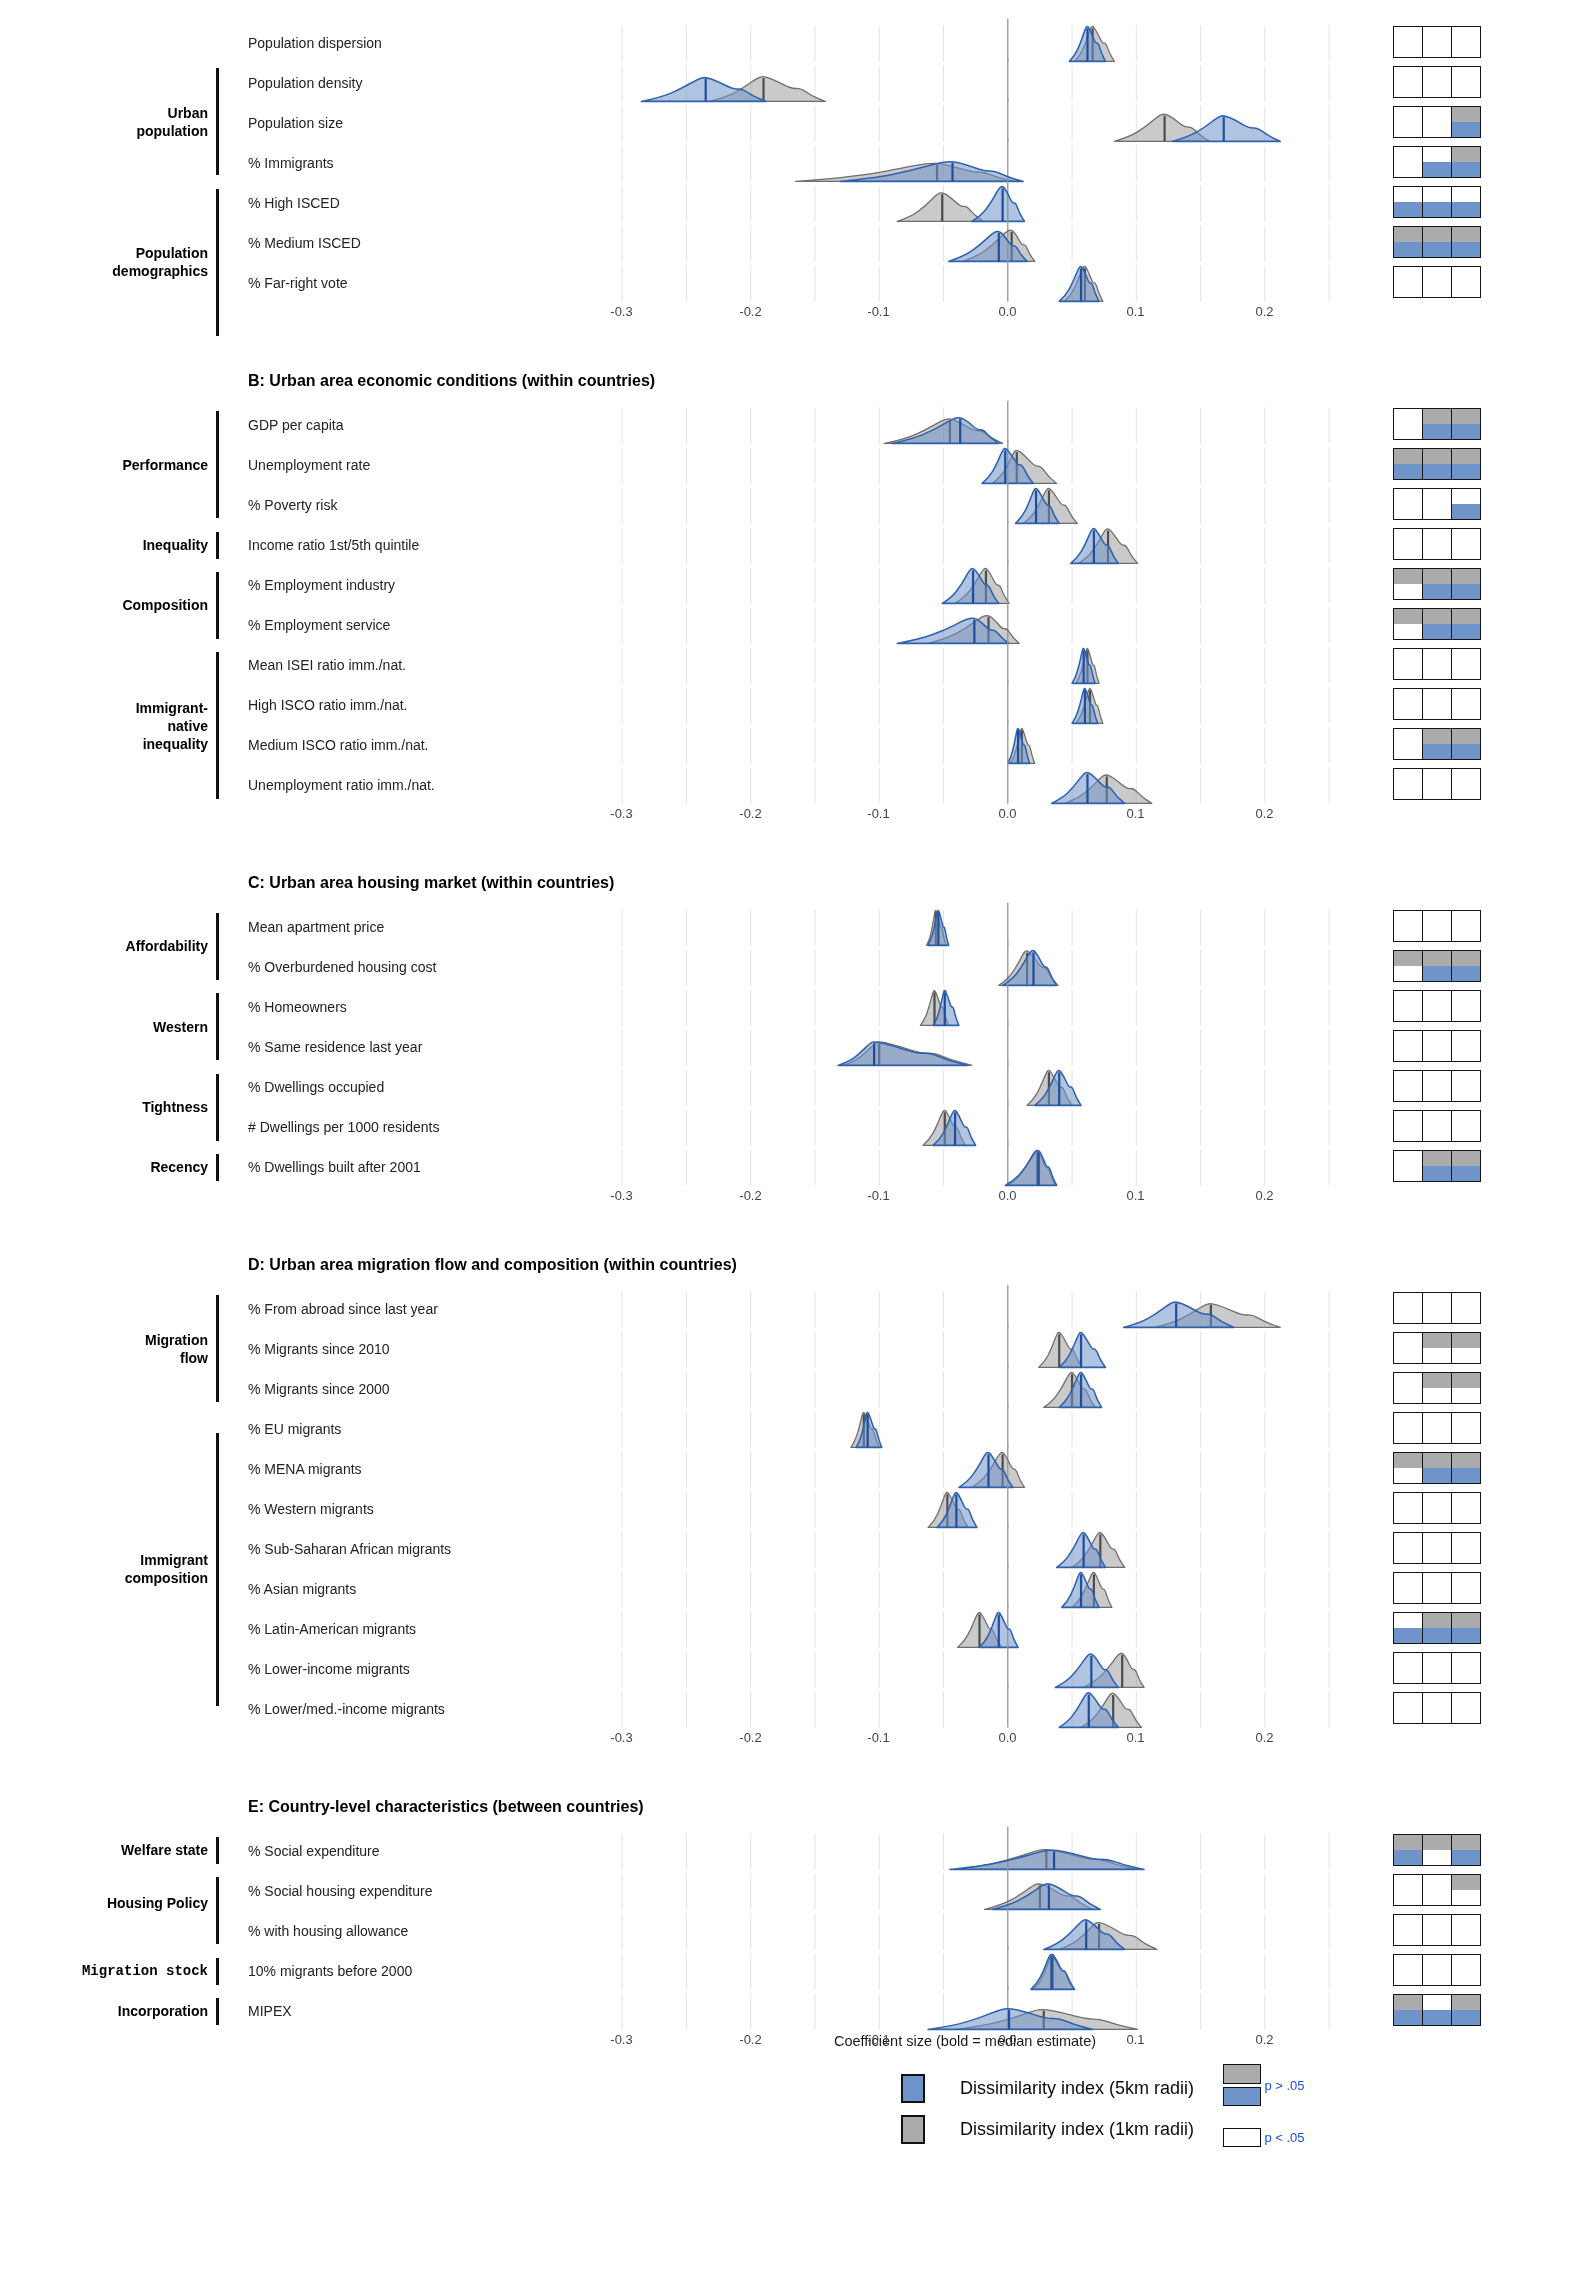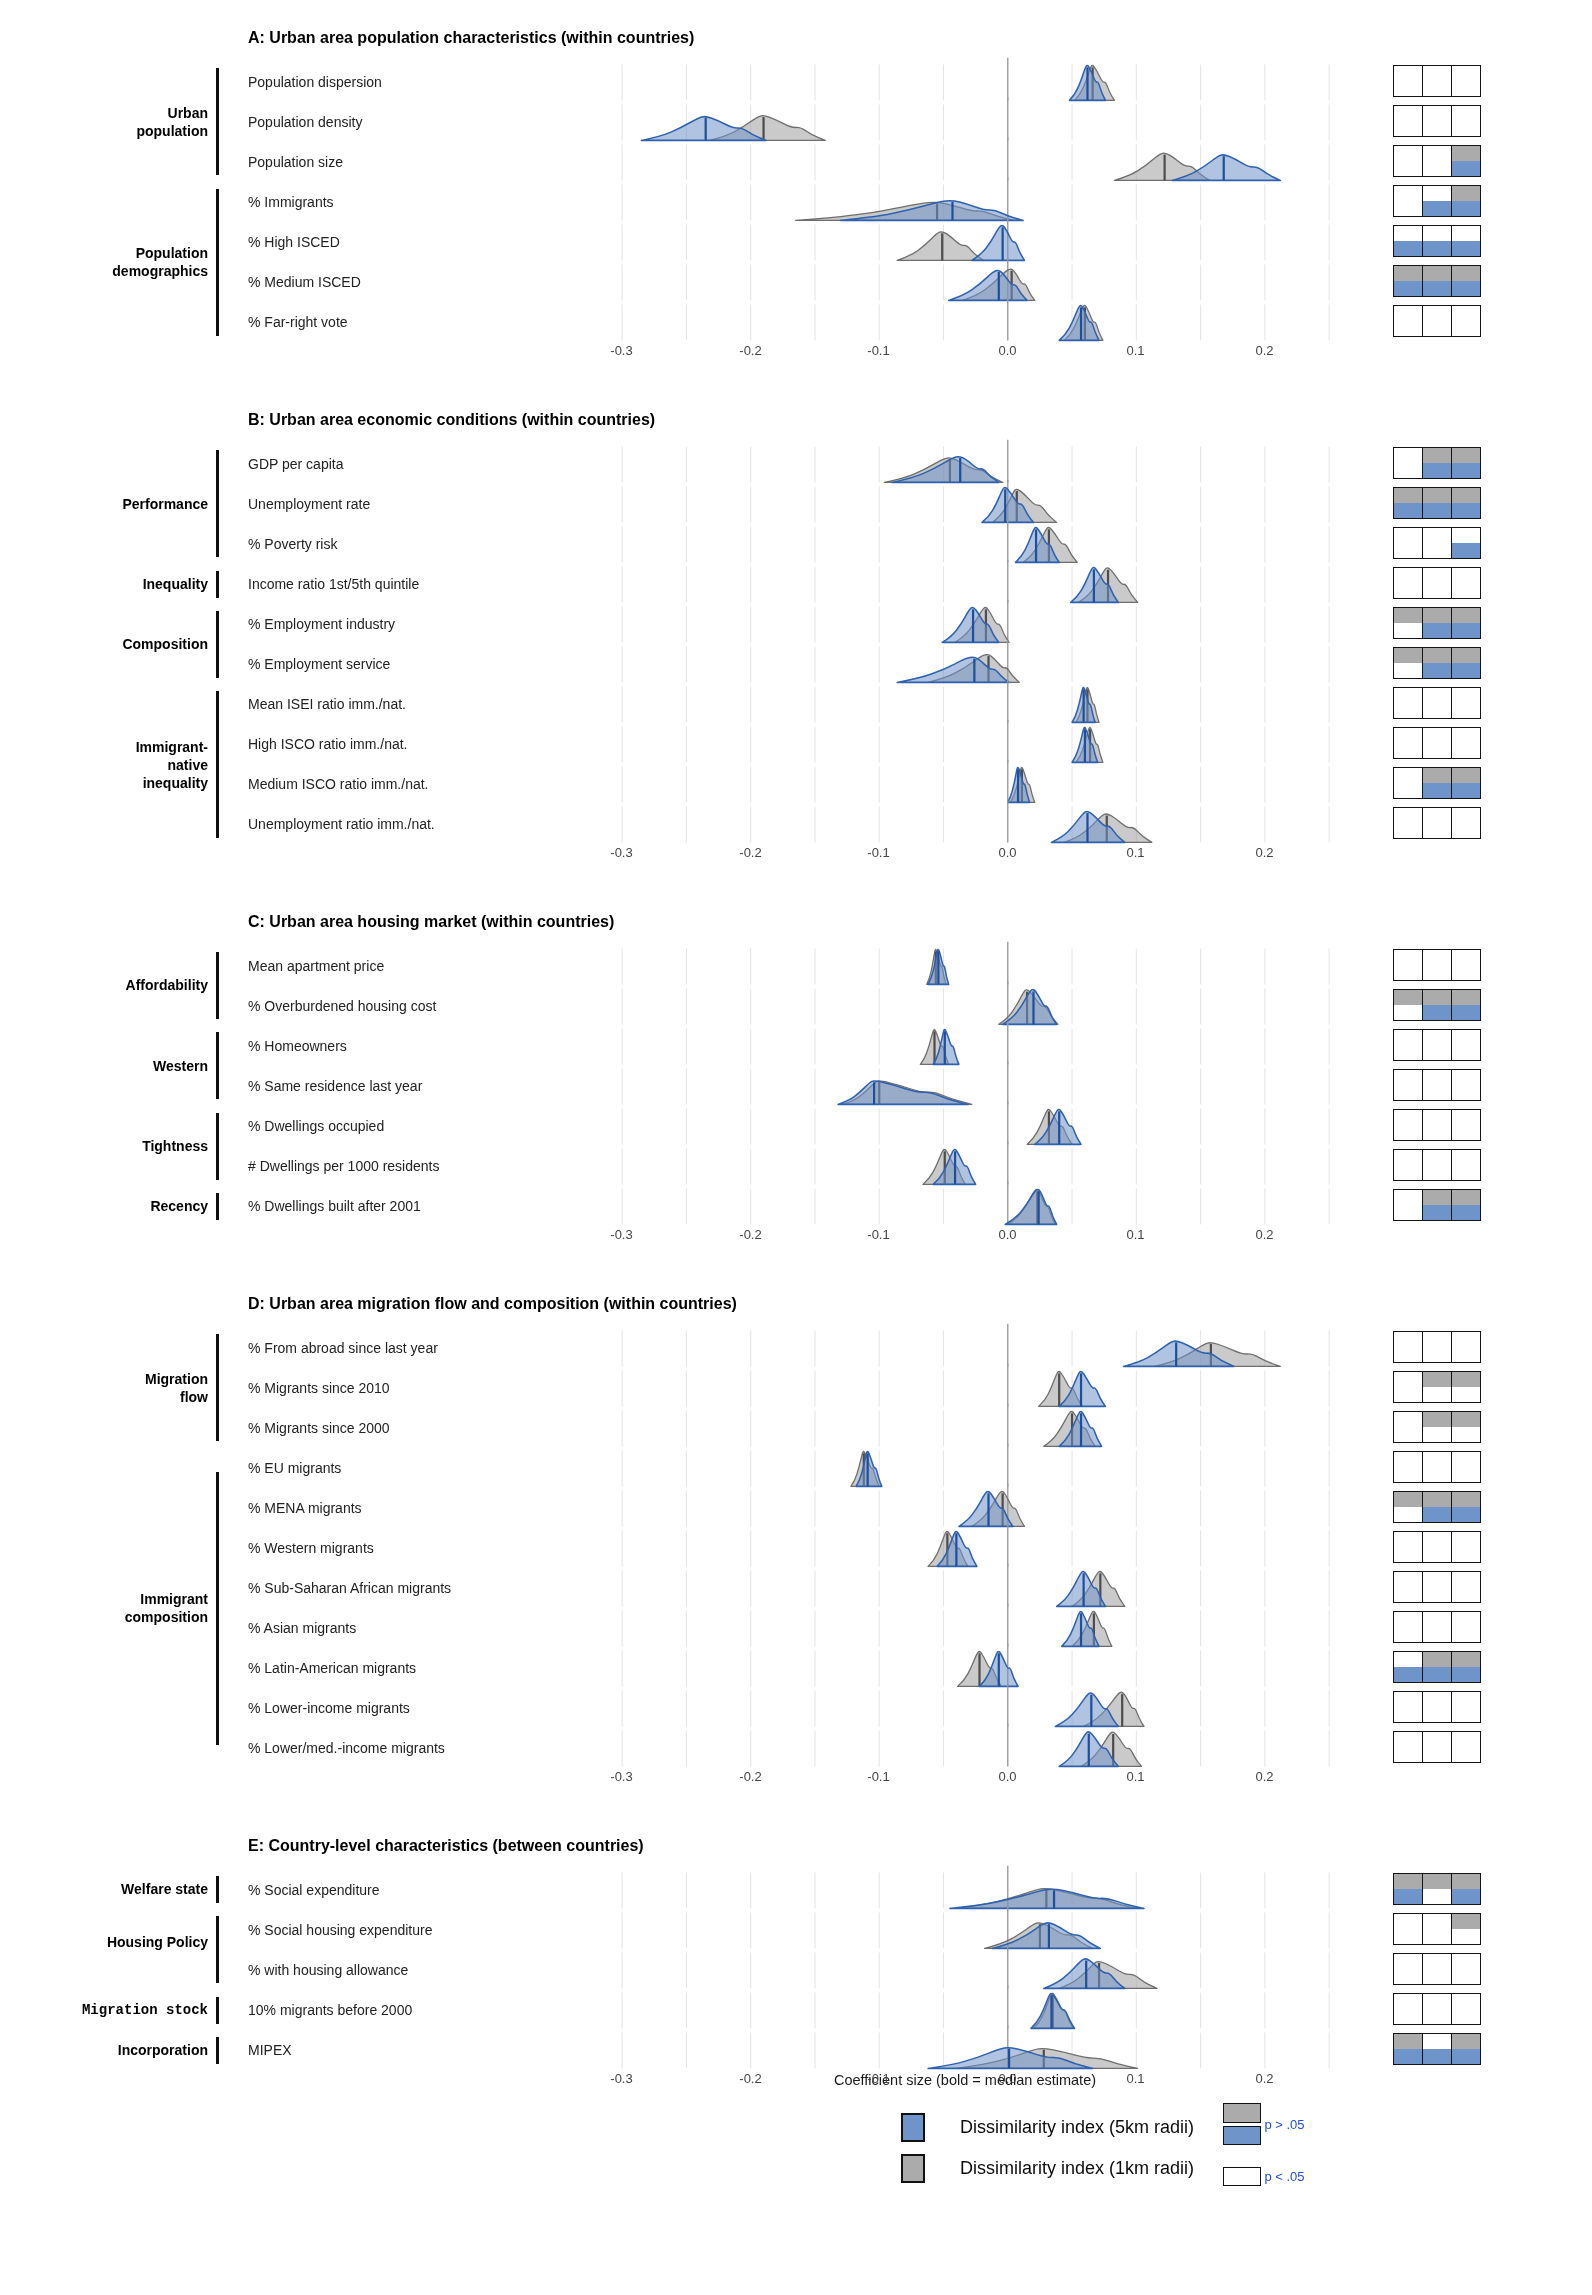--- a/index.html
+++ b/index.html
@@ -33,21 +33,20 @@
   .srect-col{display:flex;flex-direction:column;}
   .srect{display:block;width:38px;height:19.6px;border:1.7px solid #111;box-sizing:border-box;margin:1.3px 0;}
   .sig-label{font-size:13px;color:#1d4ed8;margin-left:3.4px;white-space:nowrap;}
 </style>
 </head>
 <body>
 
 <div>
   <div id="panels">
       <div class="panel">
-        <div class="panel-title">A: Urban area population characteristics (within countries)</div>
         <div class="rows">
           <div class="row">
             <div class="row-label">Population dispersion</div>
             <div class="row-plot">
               <svg width="752" height="79" class="dsvg" viewBox="0 0 880 92">
                 <line x1="37.606837606837644" x2="37.606837606837644" y1="46" y2="88" stroke="#e4e4e4" stroke-width="1.2"></line>
                 <line x1="112.82051282051283" x2="112.82051282051283" y1="46" y2="88" stroke="#e4e4e4" stroke-width="1.2"></line>
                 <line x1="188.0341880341881" x2="188.0341880341881" y1="46" y2="88" stroke="#e4e4e4" stroke-width="1.2"></line>
                 <line x1="263.24786324786334" x2="263.24786324786334" y1="46" y2="88" stroke="#e4e4e4" stroke-width="1.2"></line>
                 <line x1="338.4615384615385" x2="338.4615384615385" y1="46" y2="88" stroke="#e4e4e4" stroke-width="1.2"></line>

